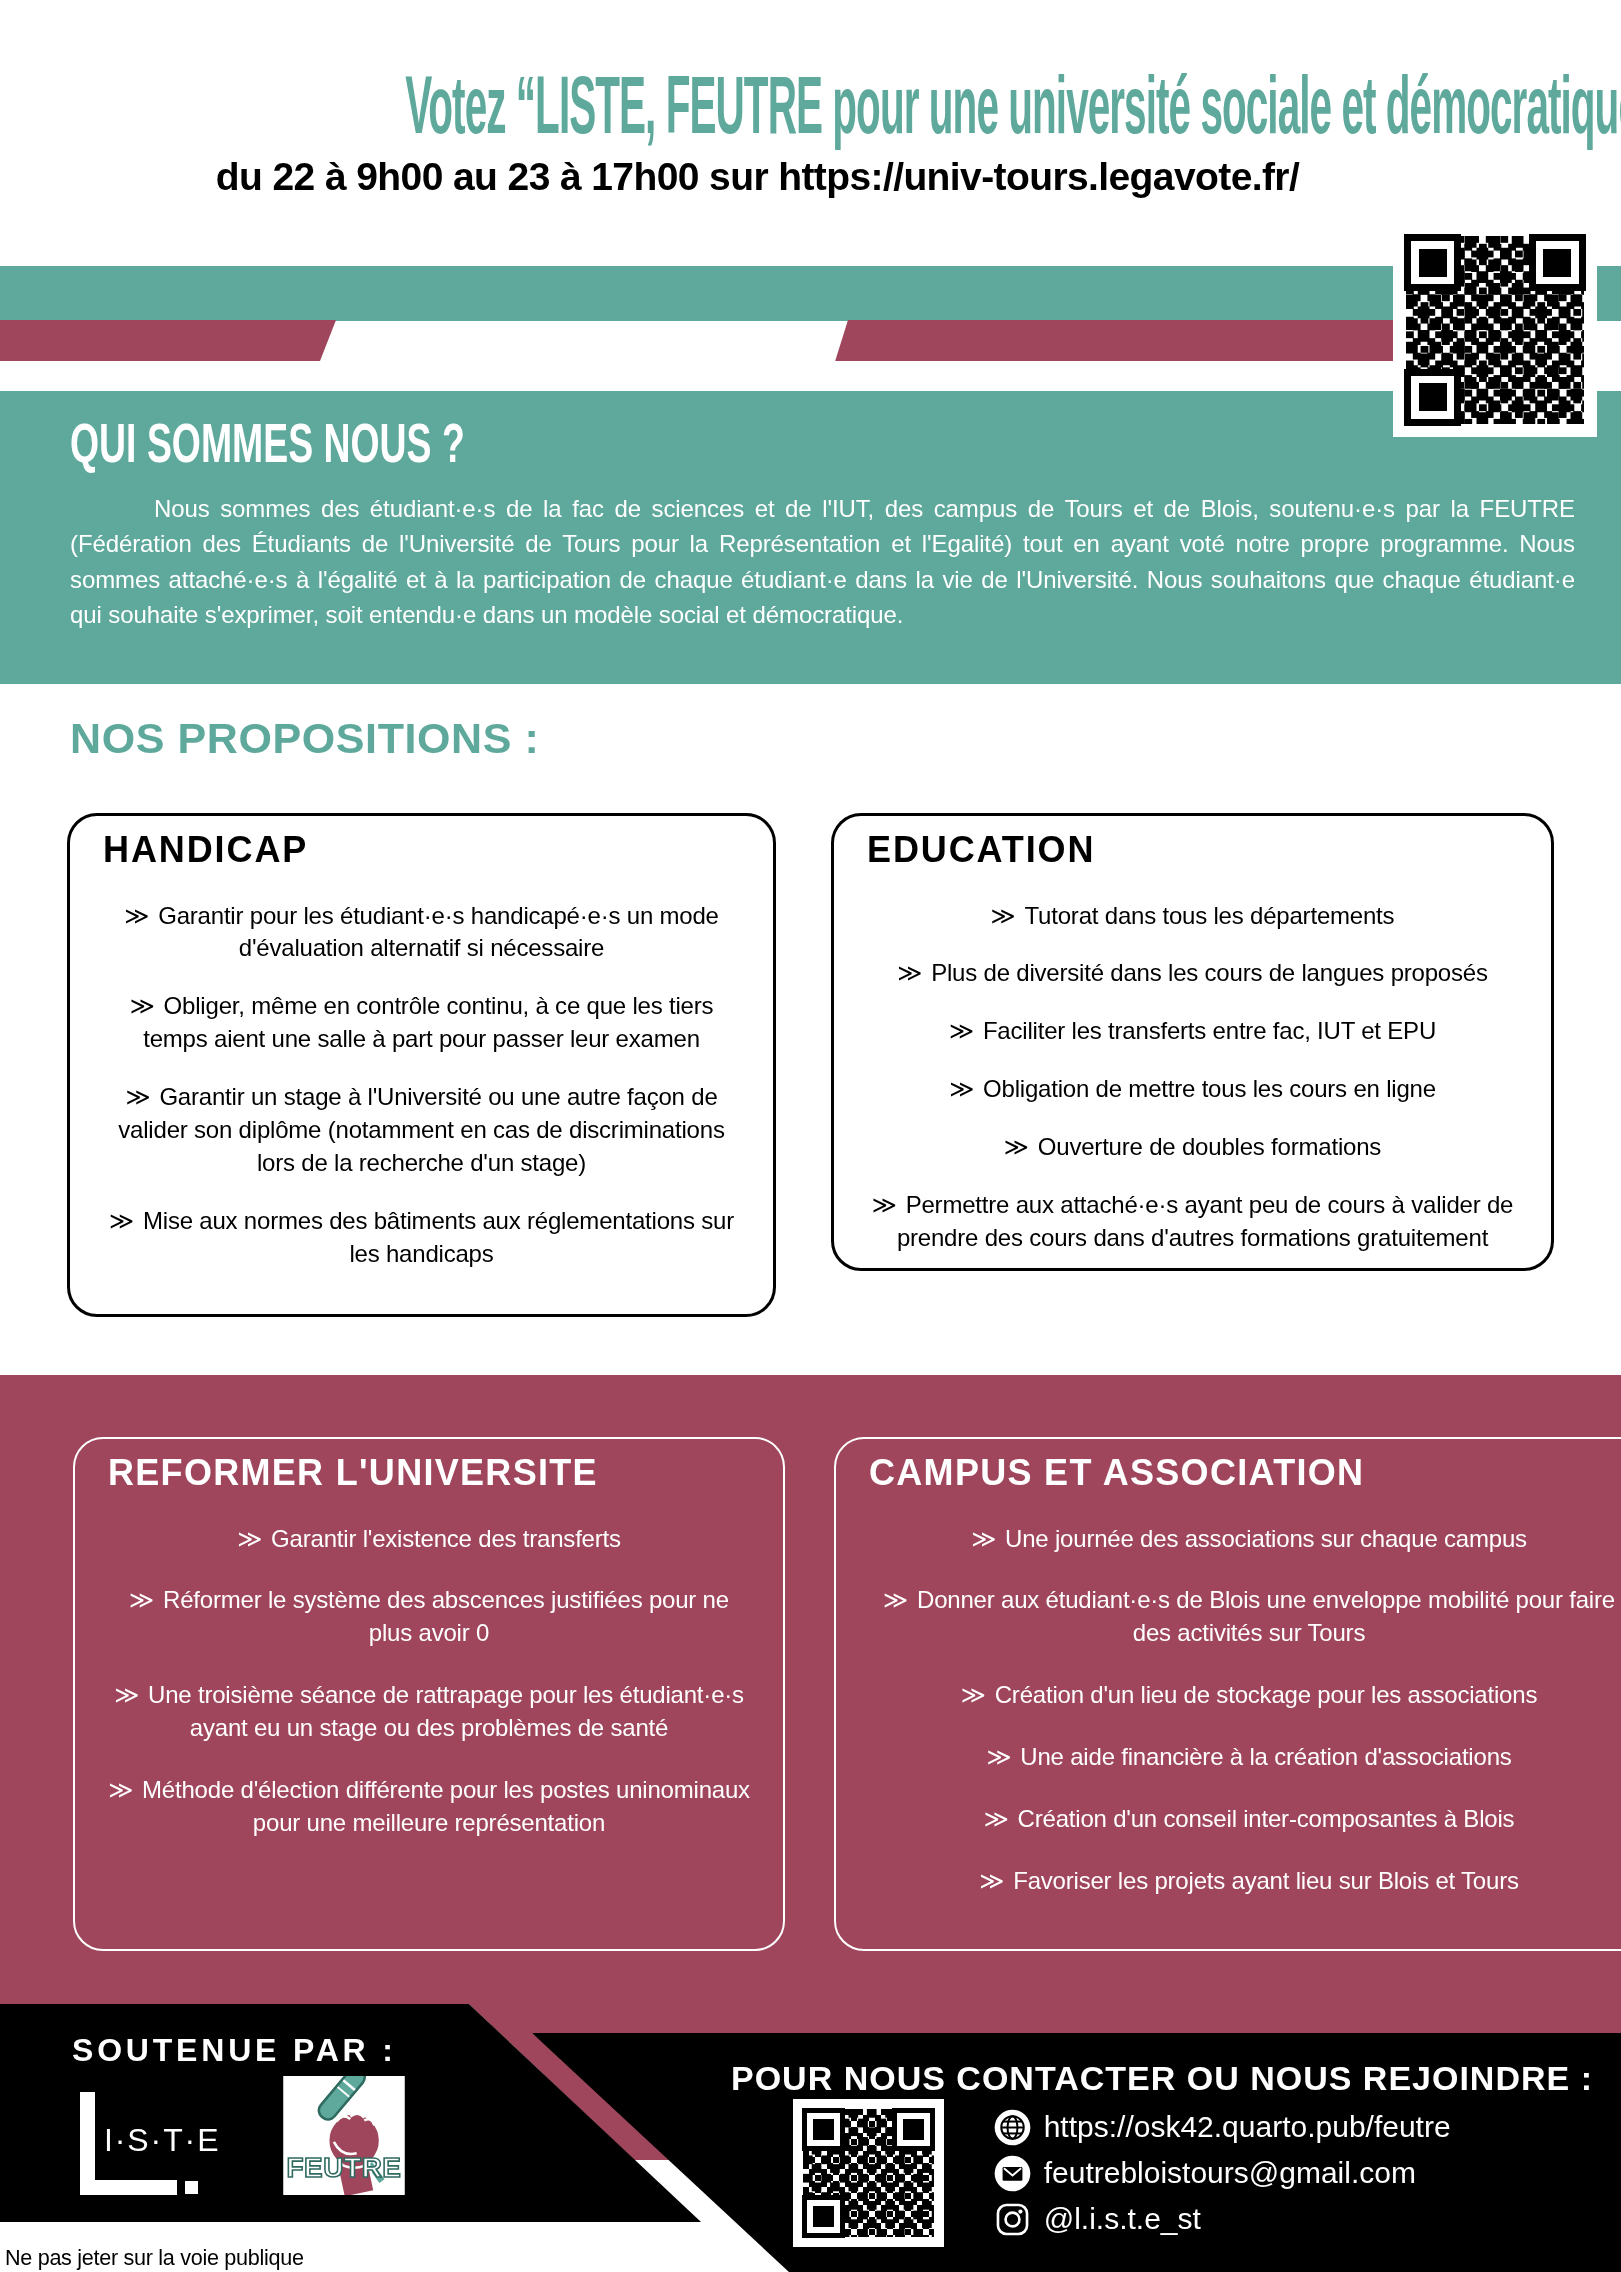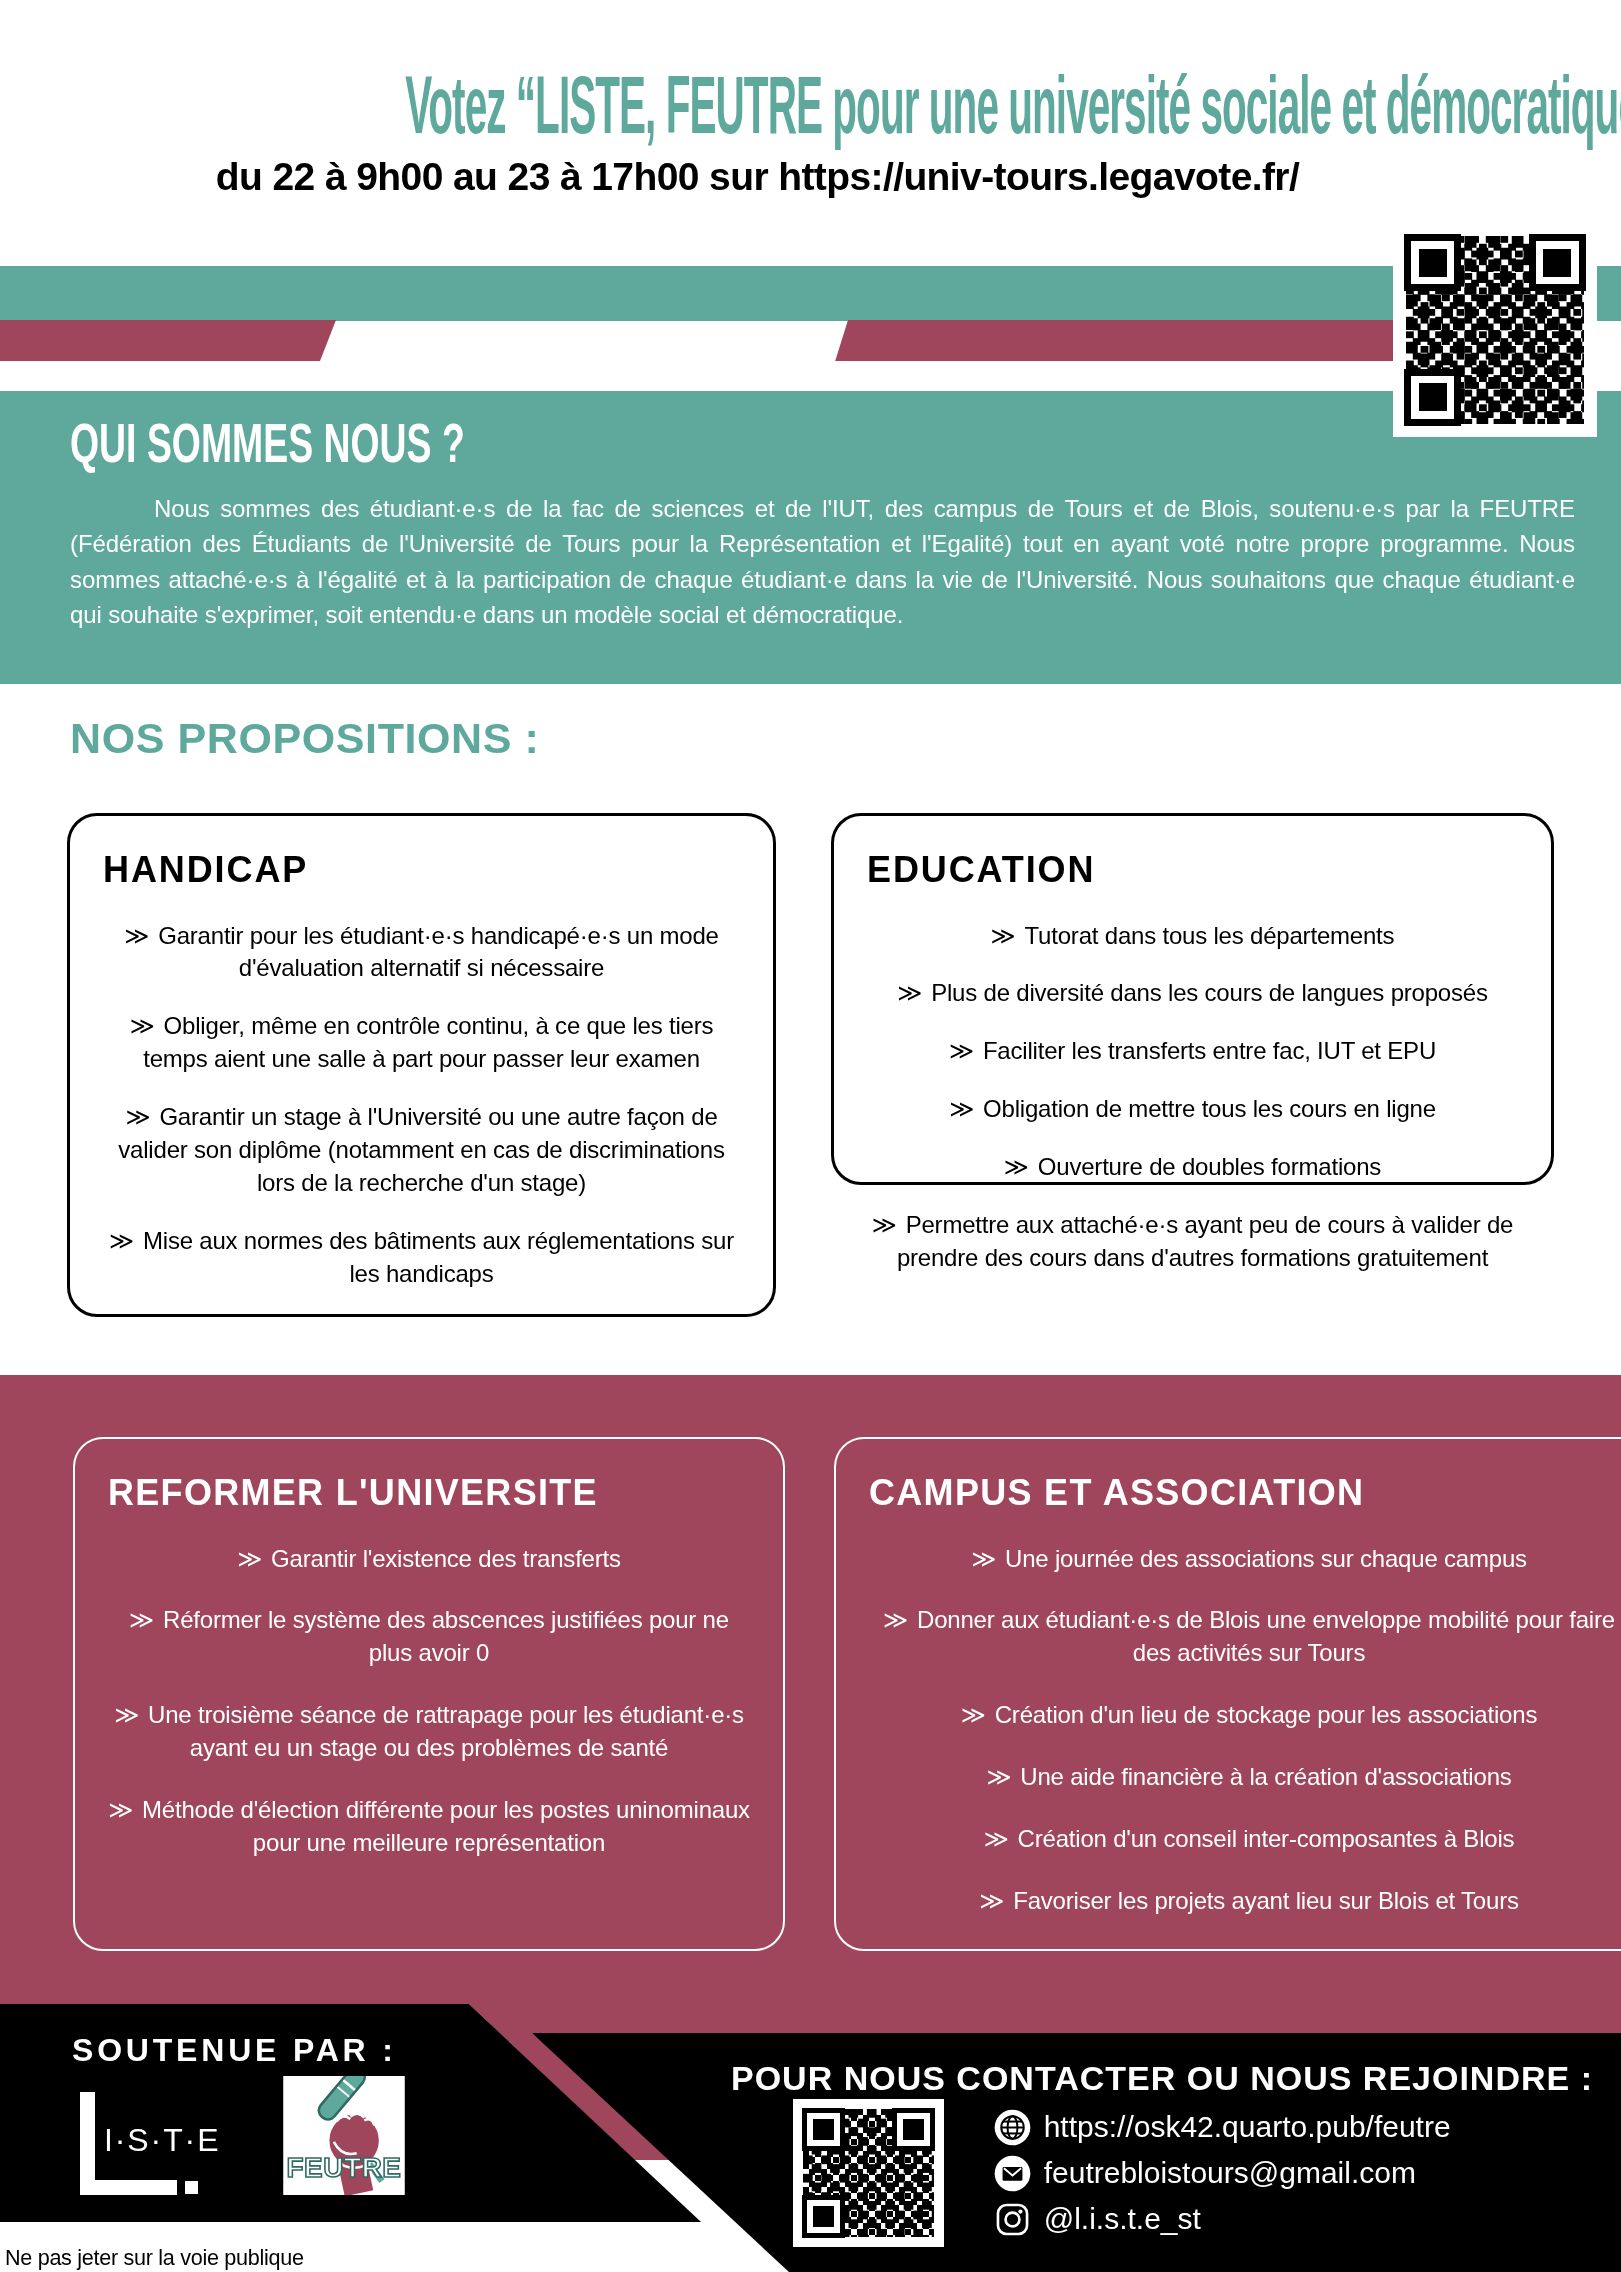--- a/index.html
+++ b/index.html
@@ -86,25 +86,25 @@
   .qr-bottom .qr-finder.bl { left: 9px; bottom: 9px; }
 
   
   .props-heading {
     left: 70px; top: 714px;
     font-size: 43px; font-weight: bold; color: #5ea99c;
     letter-spacing: 0.6px; white-space: nowrap;
   }
   .maroon-section { left: 0; top: 1375px; width: 1621px; height: 629px; background: #9f465c; }
 
-  .card { box-sizing: border-box; border-radius: 30px; padding: 34px 33px; }
+  .card { box-sizing: border-box; border-radius: 30px; padding: 14px 33px; }
   .card.light { background: #fff; border: 3.2px solid #000; color: #000; }
   .card.dark  { background: transparent; border: 2.5px solid #fff; color: #fff; }
   .card-0 { left: 67px;  top: 813px; width: 709px; height: 504px; }
-  .card-1 { left: 831px; top: 813px; width: 723px; height: 372px; }
+  .card-1 { left: 831px; top: 813px; width: 723px; height: 458px; }
   .card-2 { left: 73px;  top: 1437px; width: 712px; height: 514px; }
   .card-3 { left: 834px; top: 1437px; width: 830px; height: 514px; }
   .card-title { margin: 0 0 30px 0; font-size: 36px; font-weight: bold; letter-spacing: 1.9px; line-height: 1.1; }
   .card.dark .card-title { letter-spacing: 1.3px; }
   .card-items { list-style: none; margin: 0; padding: 0; font-size: 24px; line-height: 1.37; letter-spacing: -0.2px; text-align: center; }
   .card-items li { margin-bottom: 25px; }
   .card.dark .card-items li { margin-bottom: 29px; }
   .bullet { margin-right: 9px; }
 
   

